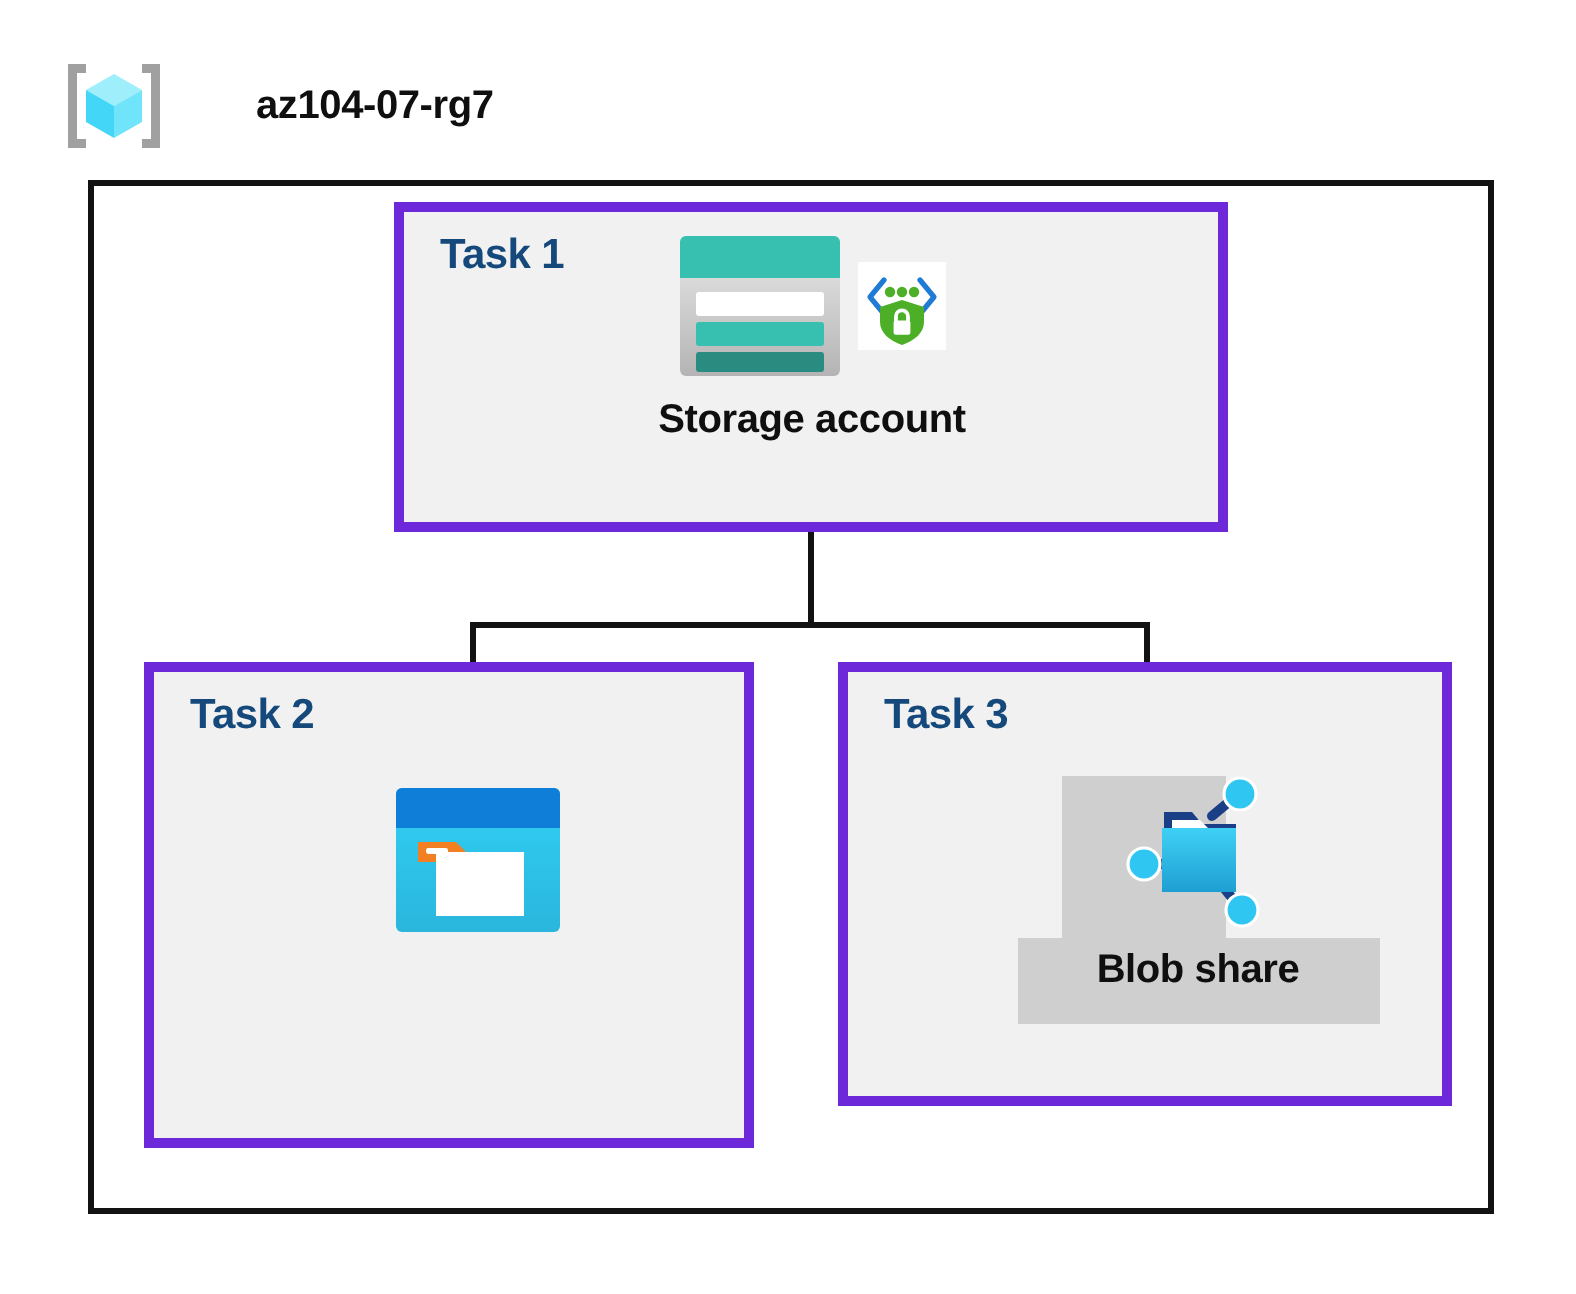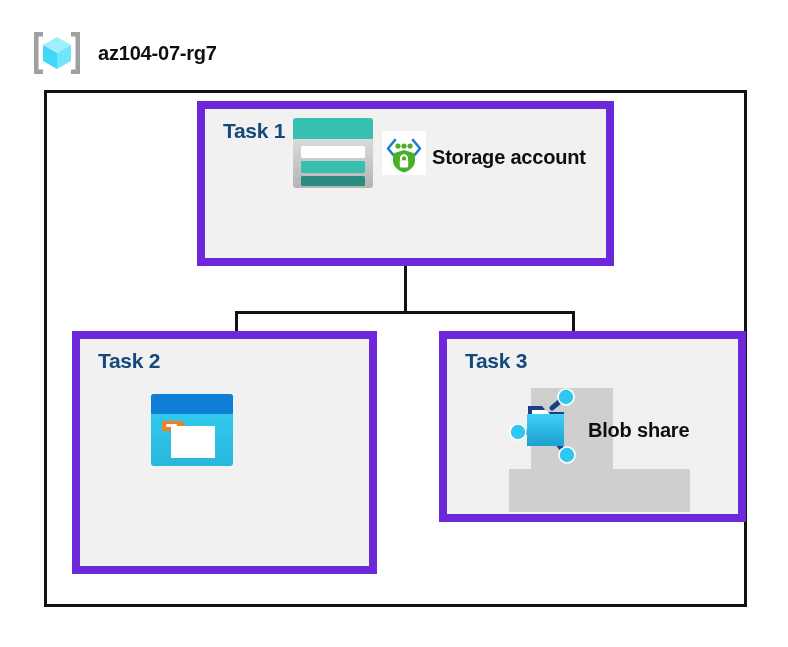--- a/index.html
+++ b/index.html
@@ -33,61 +33,62 @@
     height: 50px;
     flex: 0 0 auto;
     display: block;
   }
   .rg-title {
     font-size: 20px;
     font-weight: bold;
     color: #0f0f0f;
     letter-spacing: -0.2px;
     white-space: nowrap;
+    margin-left: 30px;
   }
 
   
   .rg-box {
     position: absolute;
     left: 44px;
     top: 90px;
     width: 703px;
     height: 517px;
     border: 3px solid #121212;
     box-sizing: border-box;
     background: #ffffff;
   }
 
   
   .task-panel {
     position: absolute;
     background: #f1f1f1;
-    border: 8px solid #6d28d9;
+    border: 5px solid #6d28d9;
     box-sizing: border-box;
   }
   .panel-task1 { left: 197px; top: 101px; width: 417px; height: 165px; }
   .panel-task2 { left: 72px;  top: 331px; width: 305px; height: 243px; }
-  .panel-task3 { left: 419px; top: 331px; width: 307px; height: 191px; margin-left: 20px; }
+  .panel-task3 { left: 419px; top: 331px; width: 307px; height: 222px; }
 
   .task-label {
     position: absolute;
     left: 18px;
     top: 10px;
     font-size: 21px;
     font-weight: bold;
     color: #15497b;
     letter-spacing: -0.3px;
     white-space: nowrap;
   }
 
   
   .node {
     position: absolute;
     display: flex;
-    flex-direction: row;
+    flex-direction: column;
     align-items: center;
     text-align: center;
   }
   .node-caption {
     font-size: 20px;
     font-weight: bold;
     color: #0f0f0f;
     letter-spacing: -0.2px;
     white-space: nowrap;
     margin-top: 8px;

